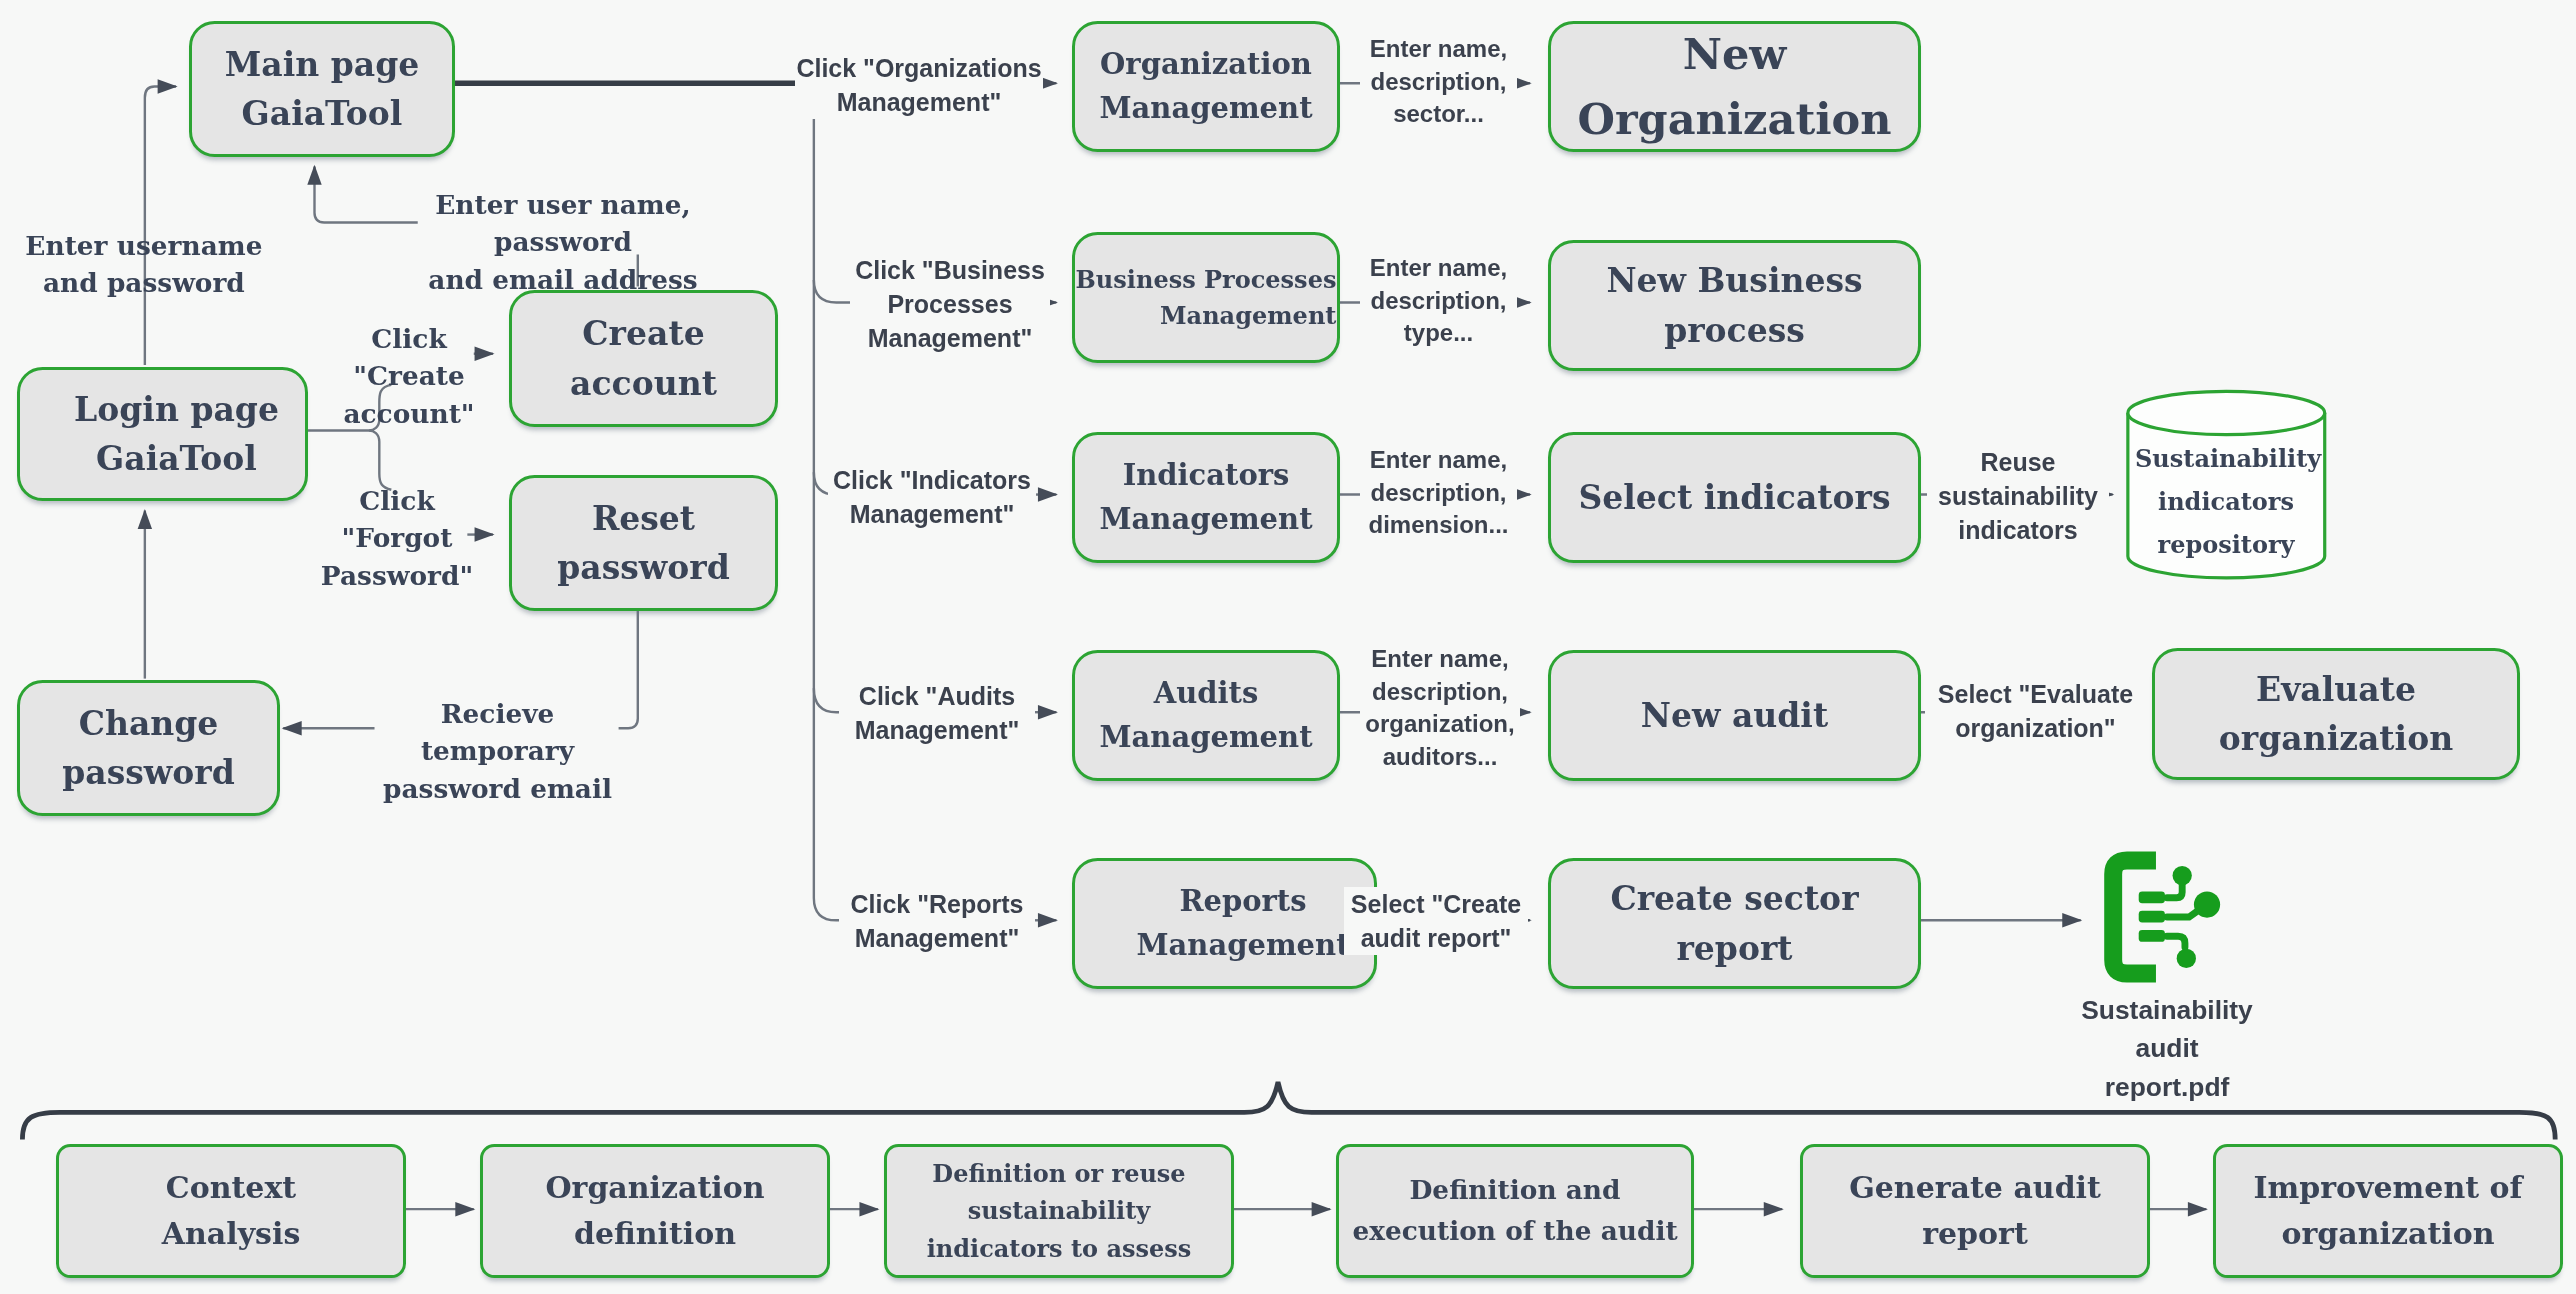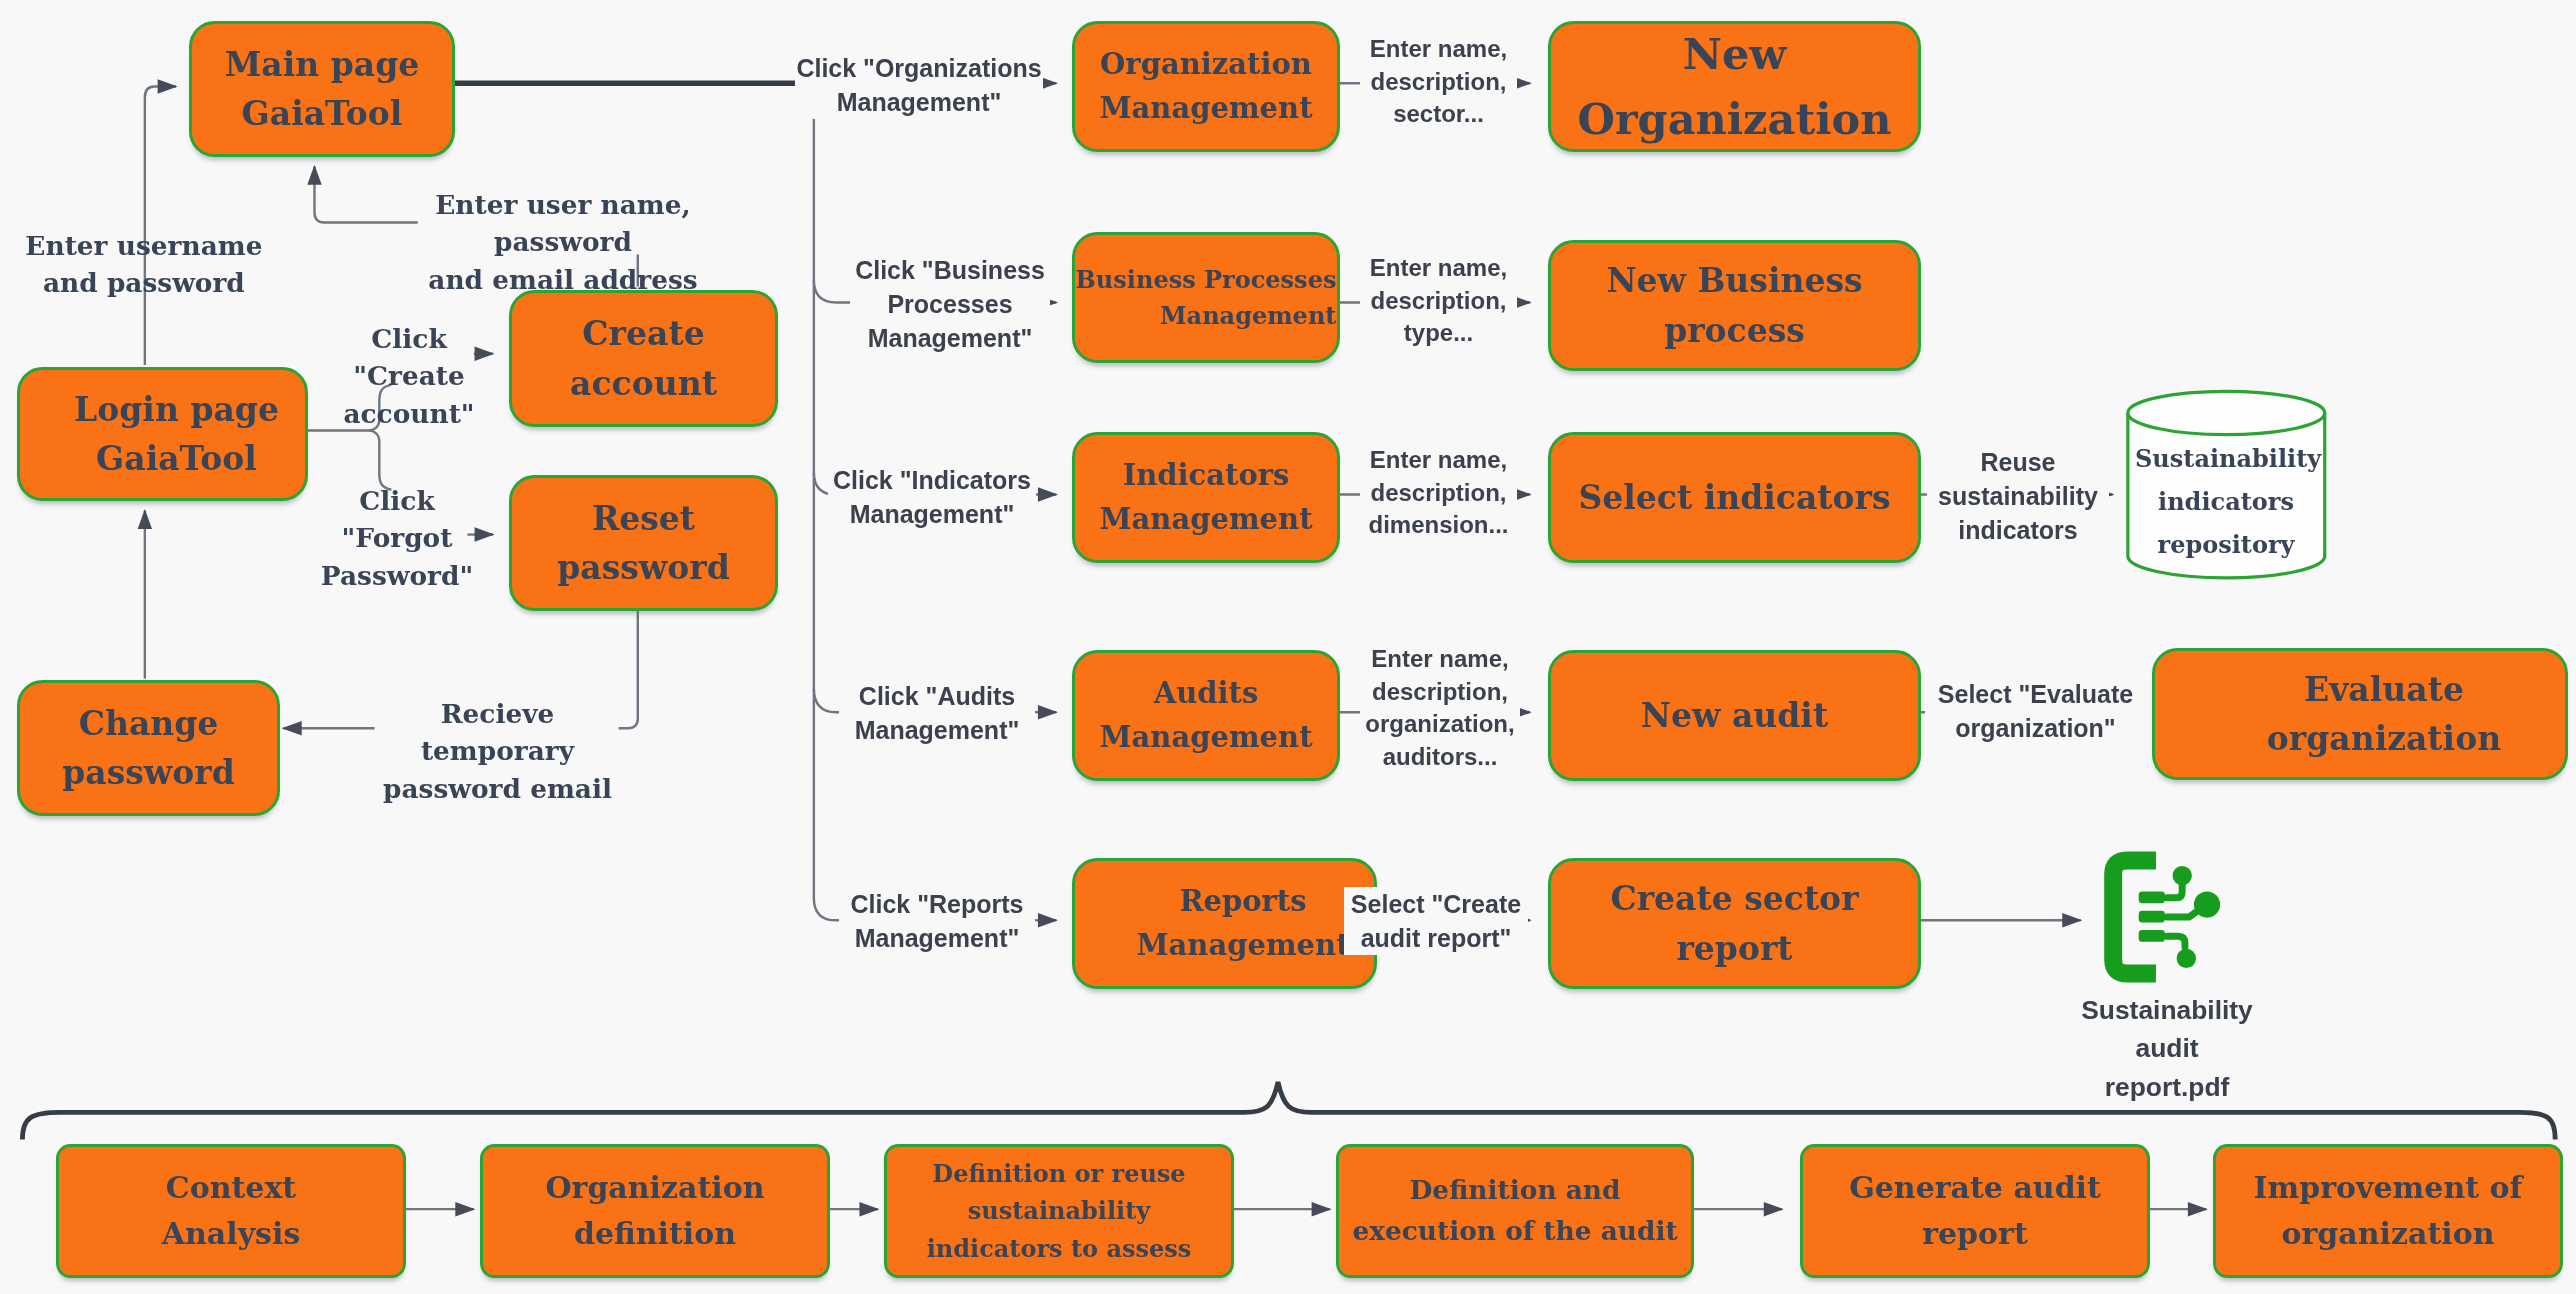--- a/index.html
+++ b/index.html
@@ -4,21 +4,21 @@
 <style>
   html,body{margin:0;padding:0;}
   body{
     width:2576px;height:1294px;position:relative;overflow:hidden;
     background:#f7f8f7;
     font-family:"DejaVu Serif",serif;
   }
   .layer{position:absolute;left:0;top:0;}
   .node{
     position:absolute;display:flex;align-items:center;justify-content:center;
-    text-align:center;background:#f97316;border:3.2px solid #2ca433;border-radius:25.6px;
+    text-align:center;background:#e5e5e5;border:3.2px solid #2ca433;border-radius:25.6px;
     color:#3a4457;font-family:"DejaVu Serif",serif;font-weight:700;
     box-shadow:0 5.6px 4.8px -3.2px rgba(105,115,130,.45);
     white-space:pre-line;line-height:1.5;
   }
   .phase{border-radius:14.4px;line-height:1.55;}
   .lbl{
     position:absolute;text-align:center;color:#3a4457;
     font-family:"DejaVu Serif",serif;font-weight:700;
     font-size:26.4px;line-height:1.42;white-space:pre-line;
   }
@@ -157,21 +157,21 @@
 Management"</div>
 <div class="node" style="left:1072px;top:650px;width:262px;height:125px;font-size:29px;">Audits
 Management</div>
 <div class="slbl" style="left:1360px;top:643px;width:160px;font-size:24px;">Enter name,
 description,
 organization,
 auditors...</div>
 <div class="node" style="left:1548px;top:650px;width:367px;height:125px;font-size:33px;">New audit</div>
 <div class="slbl" style="left:1925px;top:677px;width:221px;">Select "Evaluate
 organization"</div>
-<div class="node" style="left:2152px;top:648px;width:362px;height:126px;font-size:33px;padding-left:48px;">Evaluate
+<div class="node" style="left:2152px;top:648px;width:362px;height:126px;font-size:33px;">Evaluate
 organization</div>
 
 <div class="slbl" style="left:839px;top:887px;width:196px;">Click "Reports
 Management"</div>
 <div class="node" style="left:1072px;top:858px;width:262px;height:125px;font-size:29px;padding-left:37px;">Reports
 Management</div>
 <div class="slbl" style="left:1344px;top:887px;width:184px;">Select "Create
 audit report"</div>
 <div class="node" style="left:1548px;top:858px;width:367px;height:125px;font-size:33px;">Create sector
 report</div>

